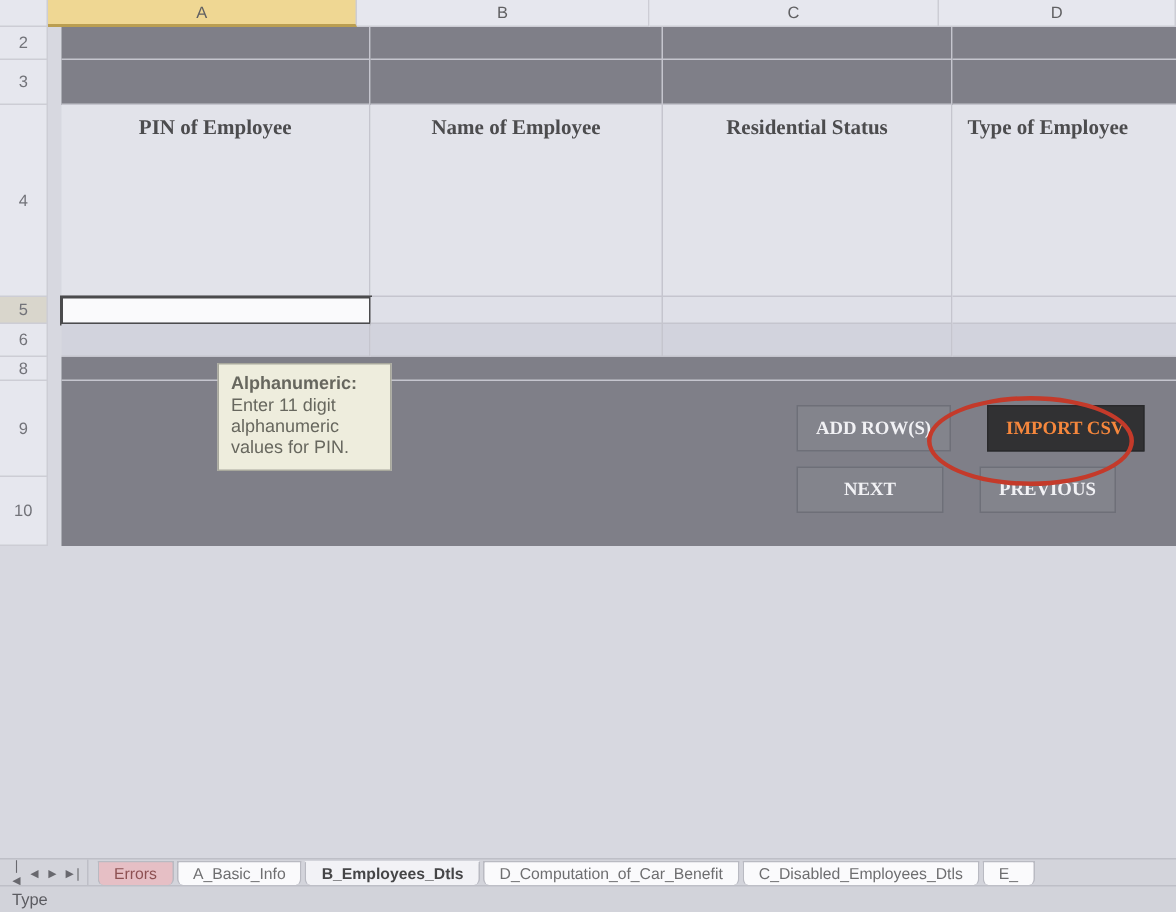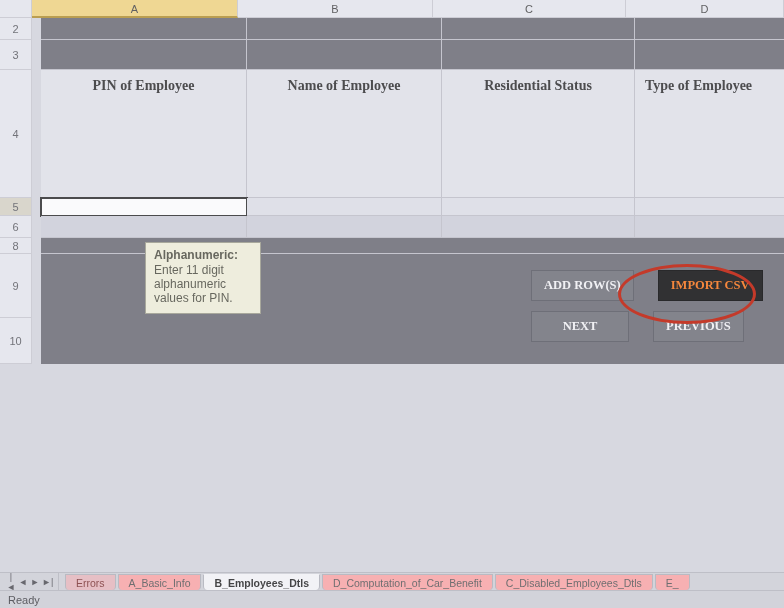--- a/index.html
+++ b/index.html
@@ -173,21 +173,21 @@
     color:#555;
   }
   .nav-btns {
     display:flex; align-items:center; gap:2px; padding: 0 6px;
     border-right:1px solid #b6b7bf;
   }
   .nav-btn { width:10px; text-align:center; color:#4d4d52; cursor:pointer; font-size:9px; }
   .tabs { display:flex; align-items:flex-end; padding-left:6px; gap:0; }
   .tab {
     padding: 2px 10px 1px 10px;
-    background: #fca5a5;
+    background: #ffffff;
     border: 1px solid #b0b1b9;
     border-bottom:none;
     border-radius: 0 0 4px 4px;
     margin-right:2px;
     color:#555; cursor:pointer;
     font-family: Tahoma, sans-serif;
   }
   .tab.errors { background:#e7b8bc; color:#7a3030;}
   .tab.active { background:#f6f6f8; color:#232323; font-weight:bold; border-top:1px solid #f6f6f8;}
   .status-bar {
@@ -297,16 +297,16 @@
     <div class="tab errors">Errors</div>
     <div class="tab">A_Basic_Info</div>
     <div class="tab active">B_Employees_Dtls</div>
     <div class="tab">D_Computation_of_Car_Benefit</div>
     <div class="tab">C_Disabled_Employees_Dtls</div>
     <div class="tab">E_</div>
   </div>
 </div>
 
 <div class="status-bar">
-  <span>Ready</span>
+  <span>Type</span>
 </div>
 
 <div class="wash"></div>
 
 </body></html>

